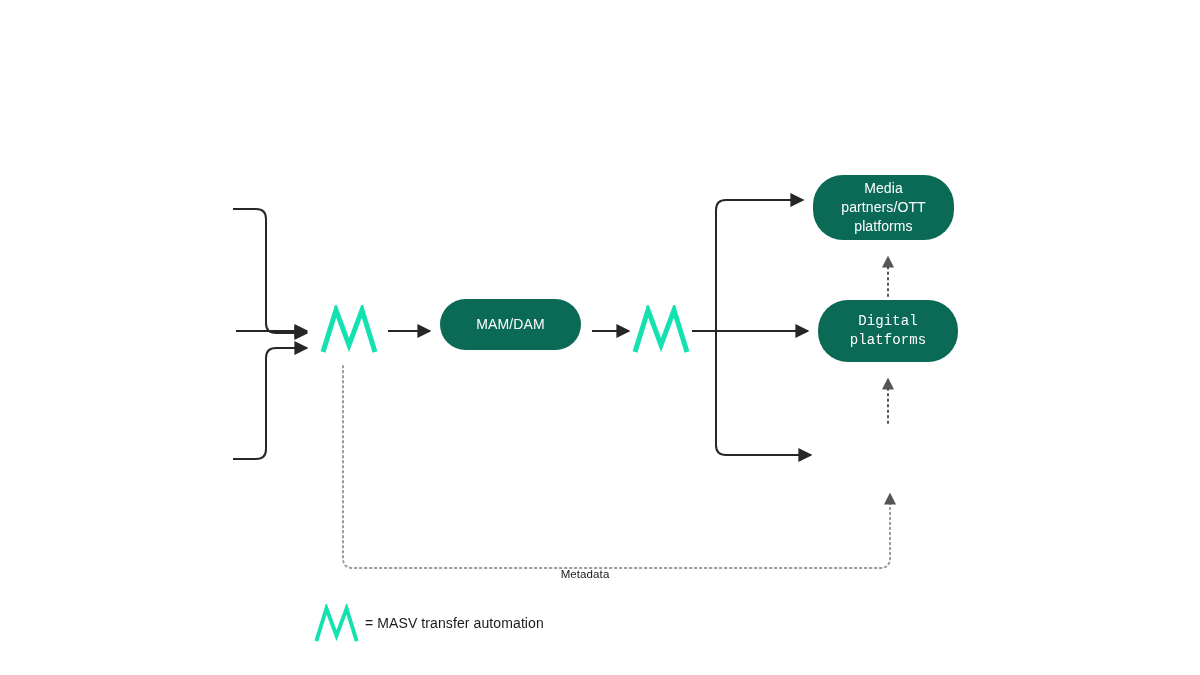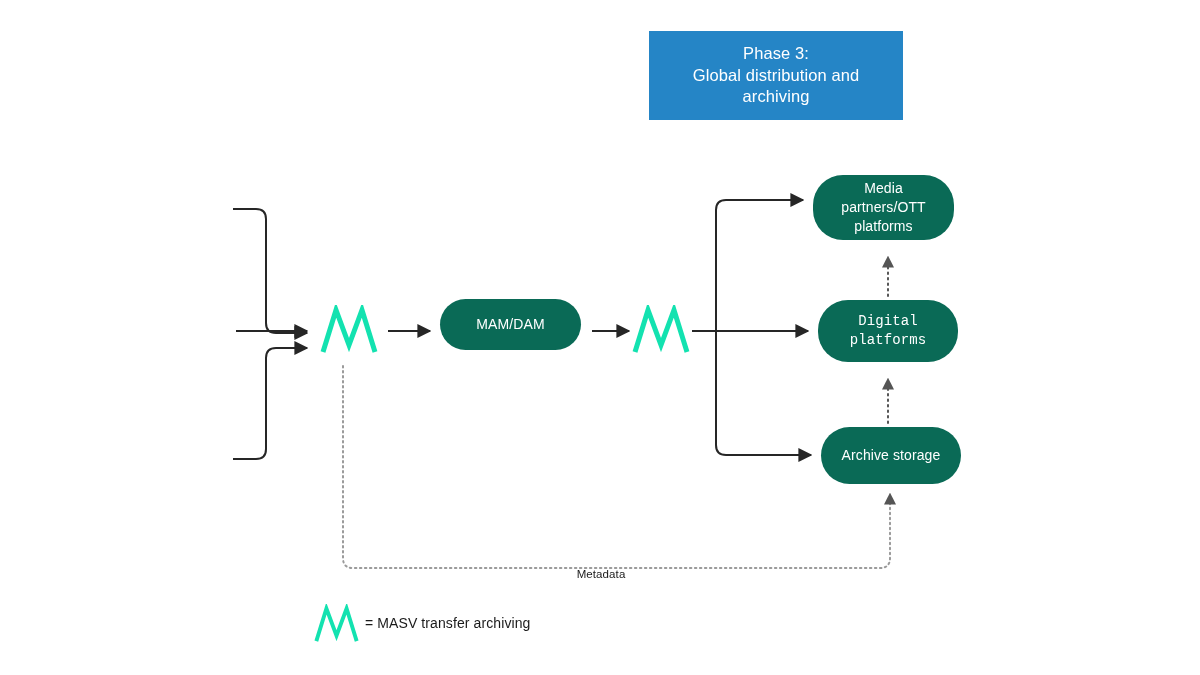--- a/index.html
+++ b/index.html
@@ -73,21 +73,21 @@
     position: absolute;
     display: block;
   }
   #masv-1 { left: 320px; top: 305px; width: 58px; height: 50px; }
   #masv-2 { left: 632px; top: 305px; width: 58px; height: 50px; }
   #masv-legend { left: 314px; top: 604px; width: 45px; height: 40px; }
 
   
   .metadata-label {
     position: absolute;
-    left: 546px;
+    left: 530px;
     top: 568px;
     width: 110px;
     text-align: center;
     font-size: 11.5px;
     color: #1a1a1a;
     letter-spacing: 0.1px;
   }
   .legend-text {
     position: absolute;
     left: 365px;
@@ -131,43 +131,39 @@
 
     <path d="M 716 331 L 716 445 Q 716 455 726 455 L 811 455" fill="none" stroke="#262626" stroke-width="2" marker-end="url(#arrowSolid)"></path>
 
     <path d="M 888 296 L 888 258" fill="none" stroke="#555555" stroke-width="2" stroke-dasharray="1.5 4" stroke-linecap="round" marker-end="url(#arrowDot)"></path>
 
     <path d="M 888 423 L 888 380" fill="none" stroke="#555555" stroke-width="2" stroke-dasharray="1.5 4" stroke-linecap="round" marker-end="url(#arrowDot)"></path>
 
     <path d="M 343 366 L 343 558 Q 343 568 353 568 L 880 568 Q 890 568 890 558 L 890 495" fill="none" stroke="#9a9a9a" stroke-width="2" stroke-dasharray="1.5 3.5" stroke-linecap="round" marker-end="url(#arrowDot)"></path>
   </svg>
 
-  <div class="phase-banner">Phase 3:
-Global distribution and
-archiving</div>
 
   <svg class="masv" id="masv-1" viewBox="0 0 58 50" xmlns="http://www.w3.org/2000/svg">
     <path d="M 3 47 L 16 5 L 29 40 L 42 5 L 55 47" fill="none" stroke="#13e2b0" stroke-width="5" stroke-linecap="butt" stroke-linejoin="miter"></path>
   </svg>
 
   <div class="pbox" id="box-mamdam">MAM/DAM</div>
 
   <svg class="masv" id="masv-2" viewBox="0 0 58 50" xmlns="http://www.w3.org/2000/svg">
     <path d="M 3 47 L 16 5 L 29 40 L 42 5 L 55 47" fill="none" stroke="#13e2b0" stroke-width="5" stroke-linecap="butt" stroke-linejoin="miter"></path>
   </svg>
 
   <div class="pbox" id="box-media">Media
 partners/OTT
 platforms</div>
 
   <div class="pbox" id="box-digital">Digital platforms</div>
 
-  <div class="pbox" id="box-archive">Archive storage</div>
 
   <div class="metadata-label">Metadata</div>
 
   <svg class="masv" id="masv-legend" viewBox="0 0 58 50" xmlns="http://www.w3.org/2000/svg">
     <path d="M 3 47 L 16 5 L 29 40 L 42 5 L 55 47" fill="none" stroke="#13e2b0" stroke-width="5" stroke-linecap="butt" stroke-linejoin="miter"></path>
   </svg>
 
-  <div class="legend-text">= MASV transfer archiving</div>
+  <div class="legend-text">= MASV transfer automation</div>
 
 </div>
 
 </body></html>

